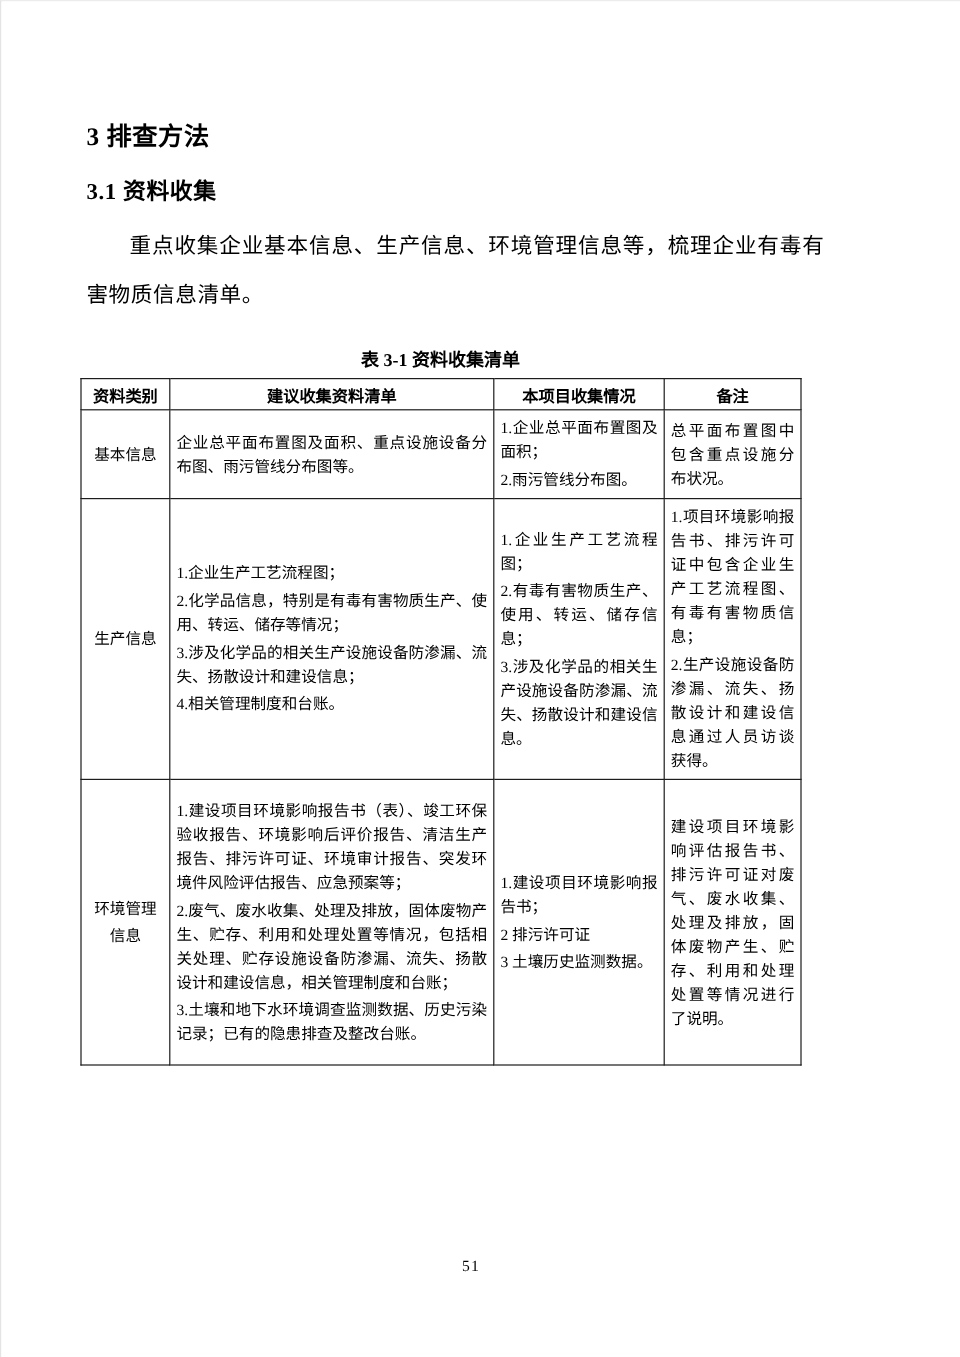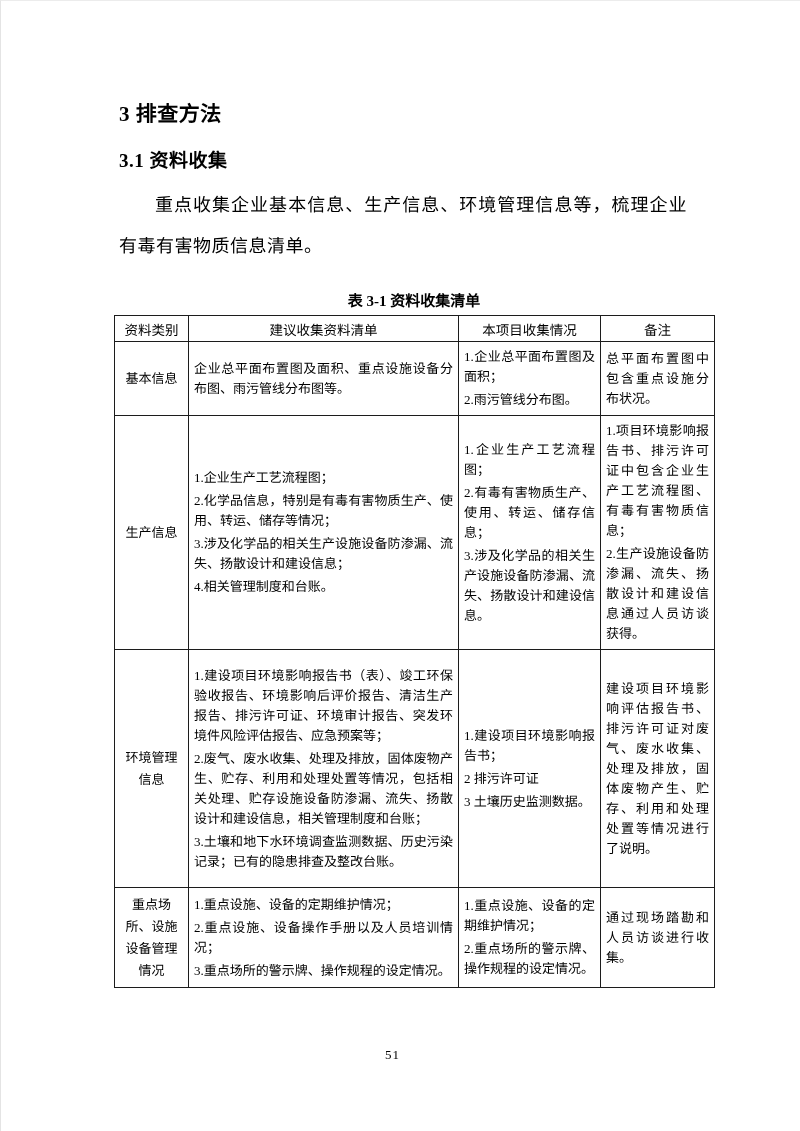--- a/index.html
+++ b/index.html
@@ -7,21 +7,21 @@
   body {
     width: 800px; height: 1131px;
     background: #ffffff;
     color: #000000;
     font-family: "Liberation Serif", "DejaVu Serif", serif;
     overflow: hidden;
   }
   .page {
     position: relative;
     width: 800px; height: 1131px;
-    padding: 100px 87px 0 113px;
+    padding: 100px 87px 0 66px;
     background: #ffffff;
     border-left: 1px solid #e4e4e4;
     border-top: 1px solid #ececec;
   }
   .h1 {
     font-size: 21px; font-weight: bold;
     margin: 0 0 0 5px; line-height: 27px;
     letter-spacing: 0.5px;
   }
   .h2 {
@@ -50,21 +50,21 @@
     table-layout: fixed;
     font-size: 13px;
   }
   table.collection th, table.collection td {
     border: 1.5px solid #1c1c1c;
     vertical-align: middle;
     padding: 2px 5px;
     word-break: break-all;
   }
   table.collection thead th {
-    font-weight: normal;
+    font-weight: bold;
     text-align: center;
     height: 26px;
     font-size: 13.5px;
     padding: 2px 2px;
     margin-top: 35px;
   }
   td.cat {
     text-align: center;
     padding: 2px 4px;
     line-height: 22px;
@@ -153,32 +153,17 @@
           </td>
           <td class="cell">
             <p>1.建设项目环境影响报告书；</p>
             <p>2 排污许可证</p>
             <p>3 土壤历史监测数据。</p>
           </td>
           <td class="cell">
             <p>建设项目环境影响评估报告书、排污许可证对废气、废水收集、处理及排放，固体废物产生、贮存、利用和处理处置等情况进行了说明。</p>
           </td>
         </tr>
-        <tr class="row-3">
-          <td class="cat">重点场所、设施设备管理情况</td>
-          <td class="cell">
-            <p>1.重点设施、设备的定期维护情况；</p>
-            <p>2.重点设施、设备操作手册以及人员培训情况；</p>
-            <p>3.重点场所的警示牌、操作规程的设定情况。</p>
-          </td>
-          <td class="cell">
-            <p>1.重点设施、设备的定期维护情况；</p>
-            <p>2.重点场所的警示牌、操作规程的设定情况。</p>
-          </td>
-          <td class="cell">
-            <p>通过现场踏勘和人员访谈进行收集。</p>
-          </td>
-        </tr>
       </tbody>
   </table>
 
   <div class="page-number">51</div>
 </div>
 
 </body></html>

